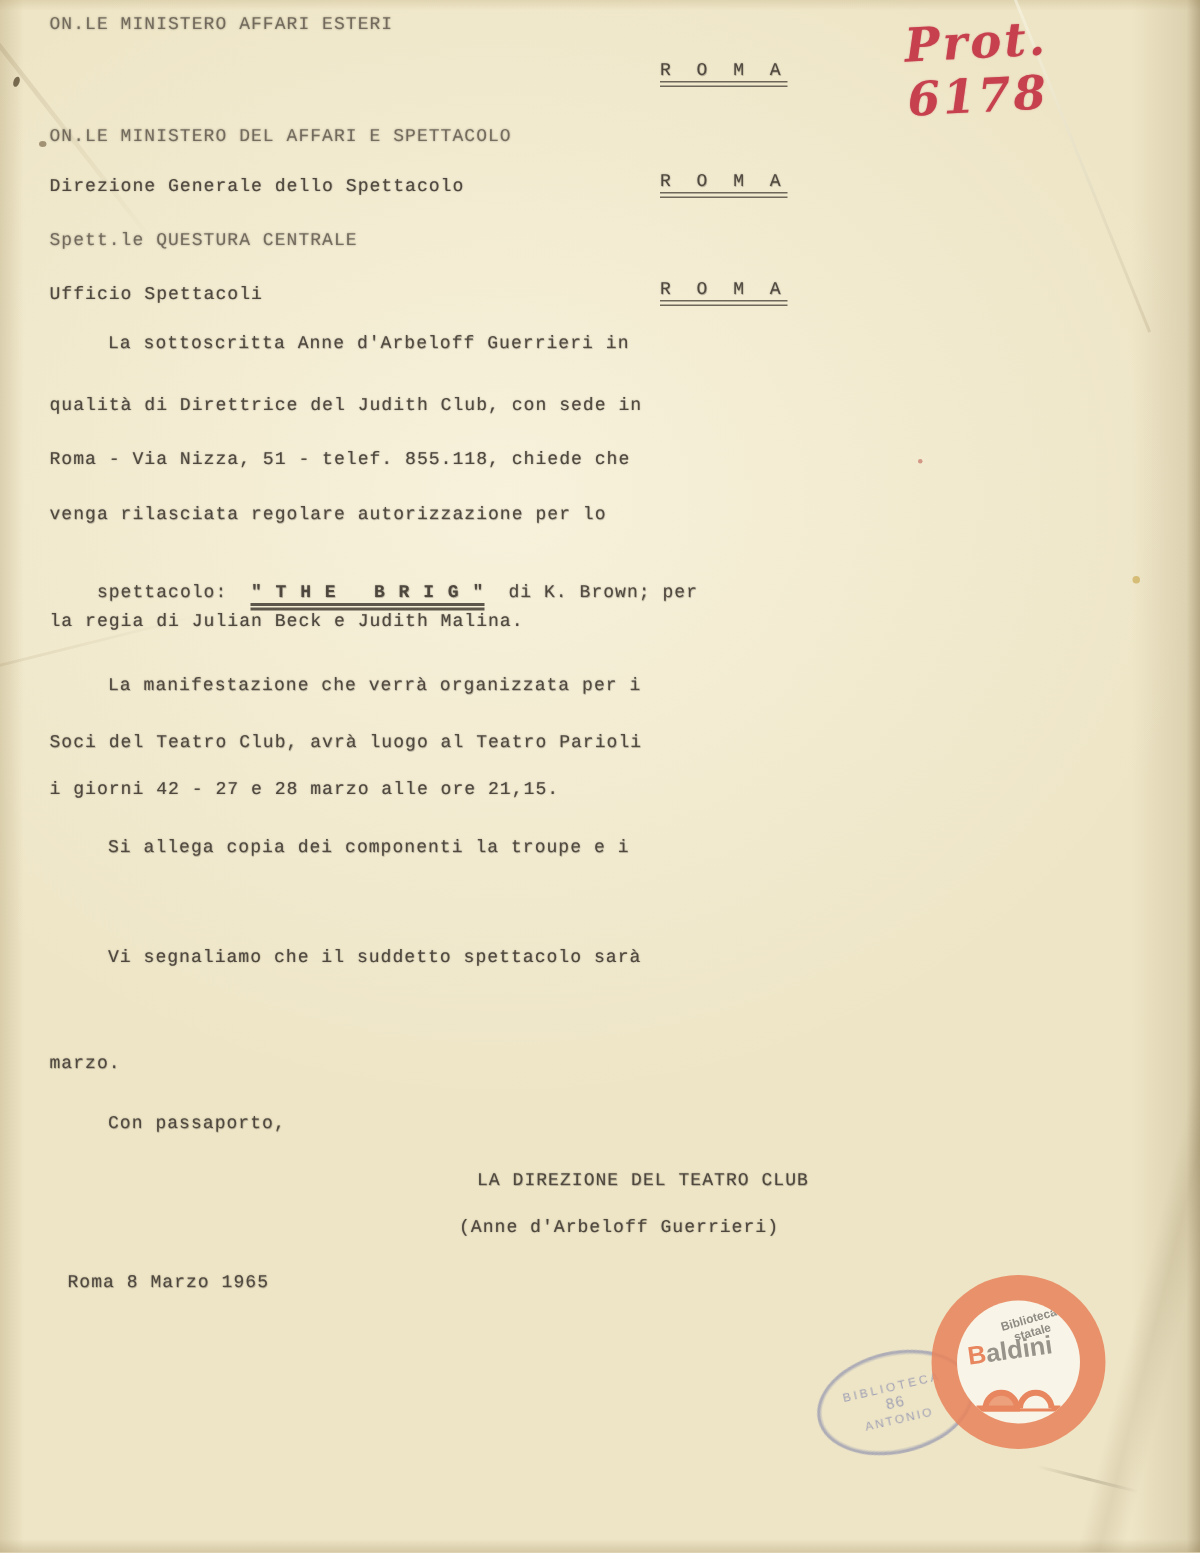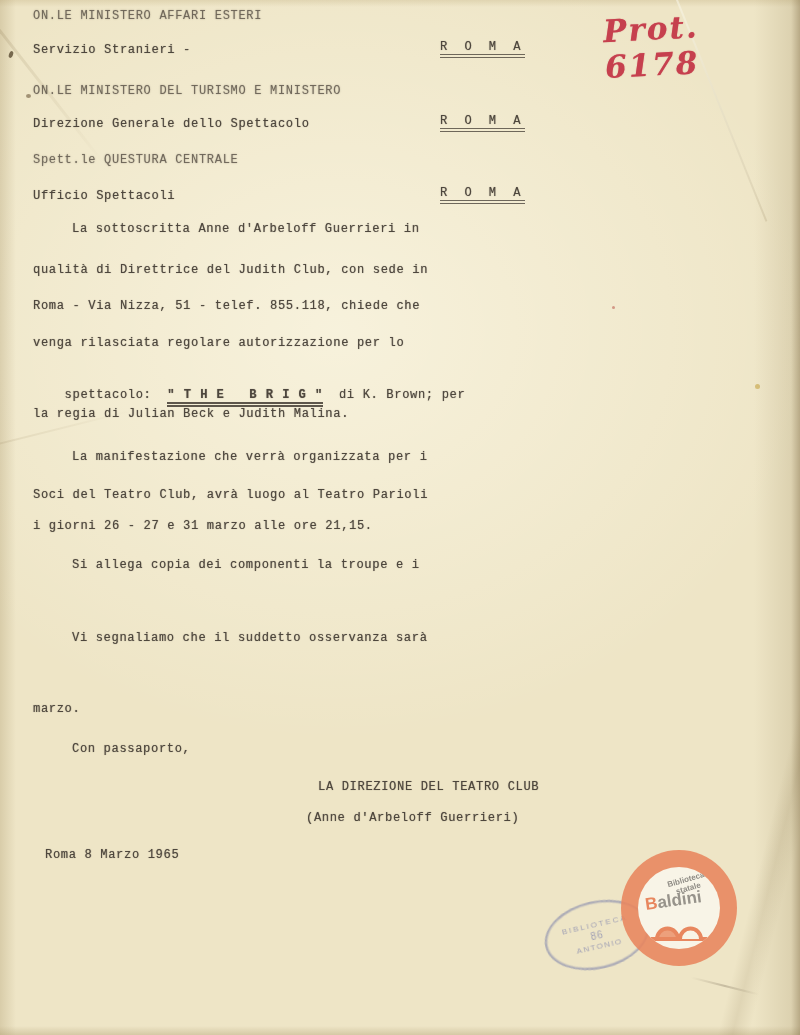--- a/index.html
+++ b/index.html
@@ -79,25 +79,24 @@
   <div class="crease c2"></div>
   <div class="crease c3"></div>
 
   <div class="rednote">Prot. 6178</div>
 
   <div class="recip" style="top:6px">
     <span class="tw hdr" style="position:static">ON.LE MINISTERO AFFARI ESTERI</span>
     <span class="tw hdr city"></span>
   </div>
   <div class="recip" style="top:40px">
-    <span class="tw" style="position:static">Servizio Stranieri -</span>
     <span class="tw city">R O M A</span>
   </div>
   <div class="recip" style="top:81px">
-    <span class="tw hdr" style="position:static">ON.LE MINISTERO DEL TURISMO E MINISTERO</span>
+    <span class="tw hdr" style="position:static">ON.LE MINISTERO DEL AFFARI E SPETTACOLO</span>
     <span class="tw hdr city"></span>
   </div>
   <div class="recip" style="top:114px">
     <span class="tw" style="position:static">Direzione Generale dello Spettacolo</span>
     <span class="tw city">R O M A</span>
   </div>
   <div class="recip" style="top:150px">
     <span class="tw hdr" style="position:static">Spett.le QUESTURA CENTRALE</span>
     <span class="tw hdr city"></span>
   </div>
@@ -109,23 +108,23 @@
   <div class="tw" style="left:72px;top:222px">La sottoscritta Anne d'Arbeloff Guerrieri in</div>
   <div class="tw" style="left:33px;top:263px">qualità di Direttrice del Judith Club, con sede in</div>
   <div class="tw" style="left:33px;top:299px">Roma - Via Nizza, 51 - telef. 855.118, chiede che</div>
   <div class="tw" style="left:33px;top:336px">venga rilasciata regolare autorizzazione per lo</div>
   <div class="tw" style="left:33px;top:374px">
     <span>spettacolo:  </span><span class="brig">" T H E   B R I G "</span><span>  di K. Brown; per</span>
   </div>
   <div class="tw" style="left:33px;top:407px">la regia di Julian Beck e Judith Malina.</div>
   <div class="tw" style="left:72px;top:450px">La manifestazione che verrà organizzata per i</div>
   <div class="tw" style="left:33px;top:488px">Soci del Teatro Club, avrà luogo al Teatro Parioli</div>
-  <div class="tw" style="left:33px;top:519px">i giorni 26 - 27 e 31 marzo alle ore 21,15.</div>
+  <div class="tw" style="left:33px;top:519px">i giorni 42 - 27 e 28 marzo alle ore 21,15.</div>
   <div class="tw" style="left:72px;top:558px">Si allega copia dei componenti la troupe e i</div>
-  <div class="tw" style="left:72px;top:631px">Vi segnaliamo che il suddetto osservanza sarà</div>
+  <div class="tw" style="left:72px;top:631px">Vi segnaliamo che il suddetto spettacolo sarà</div>
   <div class="tw" style="left:33px;top:702px">marzo.</div>
   <div class="tw" style="left:72px;top:742px">Con passaporto,</div>
 
   <div class="tw" style="left:318px;top:780px">LA DIREZIONE DEL TEATRO CLUB</div>
   <div class="tw" style="left:306px;top:811px">(Anne d'Arbeloff Guerrieri)</div>
 
   <div class="tw" style="left:45px;top:848px">Roma 8 Marzo 1965</div>
 
   <div class="oval">
     <span class="l1">BIBLIOTECA</span>

